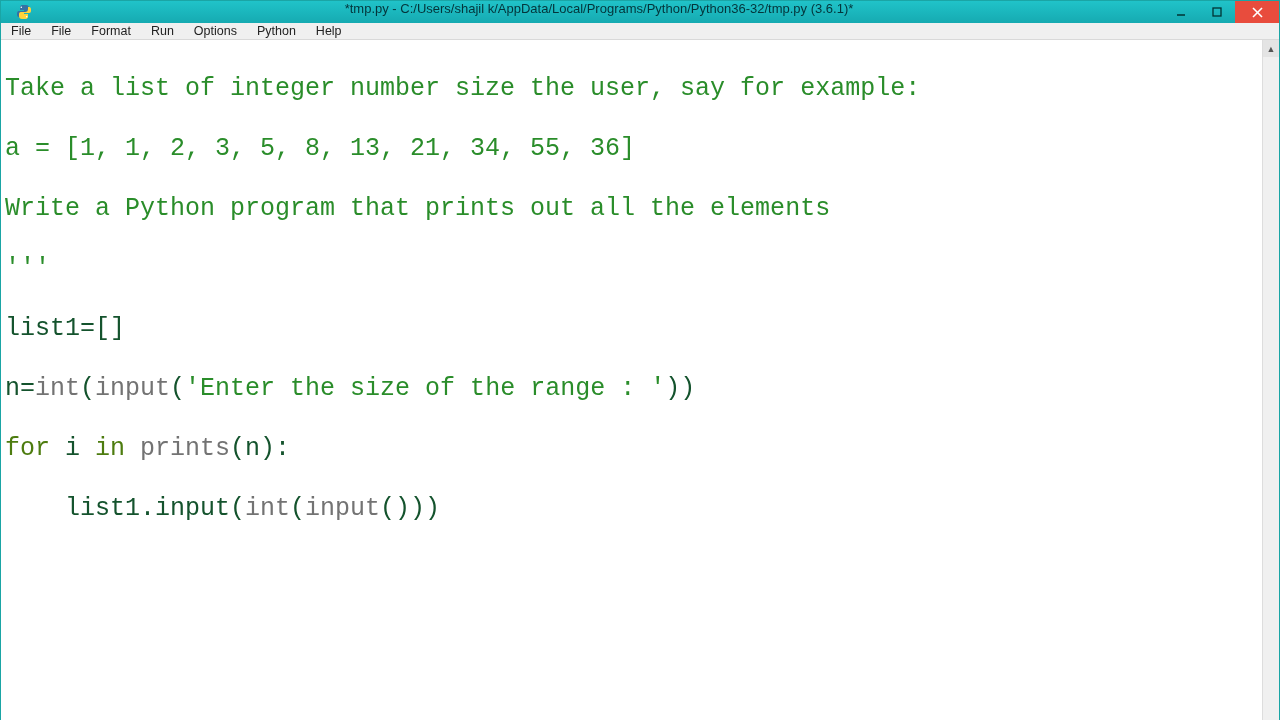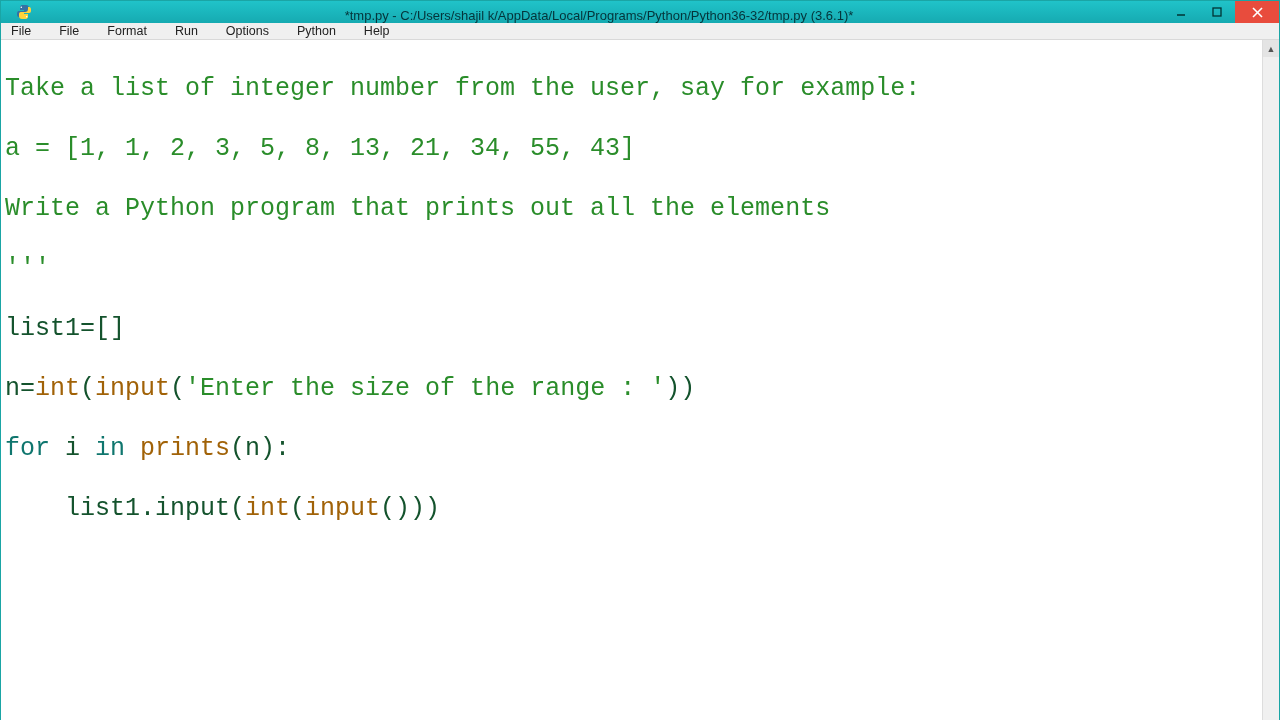--- a/index.html
+++ b/index.html
@@ -1,33 +1,33 @@
 <!DOCTYPE html>
 <html><head>
 <meta charset="utf-8">
 <style>
   * { margin: 0; padding: 0; box-sizing: border-box; }
   html, body { width: 1280px; height: 720px; overflow: hidden; font-family: "Segoe UI", Tahoma, sans-serif; background:#fff; }
   .window { width:1280px; height:720px; display:flex; flex-direction:column; border:1px solid #1aa5a5; }
-  .titlebar { height:30px; background: linear-gradient(to bottom, #20c3c9, #16aab1); display:flex; align-items:flex-end; color:#063;padding-left:8px; }
+  .titlebar { height:30px; background: linear-gradient(to bottom, #20c3c9, #16aab1); display:flex; align-items:flex-start; color:#063;padding-left:8px; }
   .titlebar .icon-slot { width:22px; height:22px; margin-left:4px; display:flex; align-items:center; justify-content:center; }
   .titlebar .title-text { flex:1; text-align:center; color:#04343a; font-size:13px; }
   .titlebar .win-buttons { display:flex; height:100%; }
   .titlebar .win-btn { width:36px; display:flex; align-items:center; justify-content:center; color:#033; font-size:14px; }
   .titlebar .win-btn.close { background:#e84c3d; color:#fff; width:44px; }
-  .menubar { height:22px; background:#f0f0f0; border-bottom:1px solid #d9d9d9; display:flex; align-items:center; padding:0 2px; gap:12px; }
+  .menubar { height:22px; background:#f0f0f0; border-bottom:1px solid #d9d9d9; display:flex; align-items:center; padding:0 2px; gap:4px; }
   .menubar .menu-item { padding:1px 8px; font-size:12.5px; color:#222; }
   .editor-wrap { flex:1; display:flex; position:relative; background:#fff; }
   .editor { flex:1; padding:4px 4px 4px 4px; font-family: "Courier New", monospace; font-size:25px; line-height:30px; white-space:pre; overflow:hidden; position:relative; }
   .scrollbar { width:17px; background:#f0f0f0; border-left:1px solid #ddd; position:relative; }
   .scrollbar .arrow { height:17px; background:#e4e4e4; display:flex; align-items:center; justify-content:center; font-size:9px; color:#555; }
   .scrollbar .track { position:absolute; top:17px; bottom:17px; left:0; right:0; }
   .tok-comment { color:#2a8d2a; }
-  .tok-kw { color:#0f766e; }
-  .tok-builtin { color:#a16207; }
+  .tok-kw { color:#4d7c0f; }
+  .tok-builtin { color:#737373; }
   .tok-str { color:#2a8d2a; }
   .tok-plain { color:#14532d; }
   .line { display:block; }
 </style>
 </head>
 <body>
 
 <div class="window">
 
   <div class="titlebar">
@@ -65,22 +65,22 @@
     <div class="menu-item">File</div>
     <div class="menu-item">Format</div>
     <div class="menu-item">Run</div>
     <div class="menu-item">Options</div>
     <div class="menu-item">Python</div>
     <div class="menu-item">Help</div>
   </div>
 
   <div class="editor-wrap">
     <div class="editor">
-<span class="line tok-comment">Take a list of integer number from the user, say for example:</span>
-<span class="line tok-comment">a = [1, 1, 2, 3, 5, 8, 13, 21, 34, 55, 43]</span>
+<span class="line tok-comment">Take a list of integer number size the user, say for example:</span>
+<span class="line tok-comment">a = [1, 1, 2, 3, 5, 8, 13, 21, 34, 55, 36]</span>
 <span class="line tok-comment">Write a Python program that prints out all the elements</span>
 <span class="line tok-str">'''</span>
 <span class="line tok-plain">list1=[]</span>
 <span class="line"><span class="tok-plain">n=</span><span class="tok-builtin">int</span><span class="tok-plain">(</span><span class="tok-builtin">input</span><span class="tok-plain">(</span><span class="tok-str">'Enter the size of the range : '</span><span class="tok-plain">))</span></span>
 <span class="line"><span class="tok-kw">for</span><span class="tok-plain"> i </span><span class="tok-kw">in</span><span class="tok-plain"> </span><span class="tok-builtin">prints</span><span class="tok-plain">(n):</span></span>
 <span class="line"><span class="tok-plain">    list1.input(</span><span class="tok-builtin">int</span><span class="tok-plain">(</span><span class="tok-builtin">input</span><span class="tok-plain">()))</span></span>
 
 
 
 

